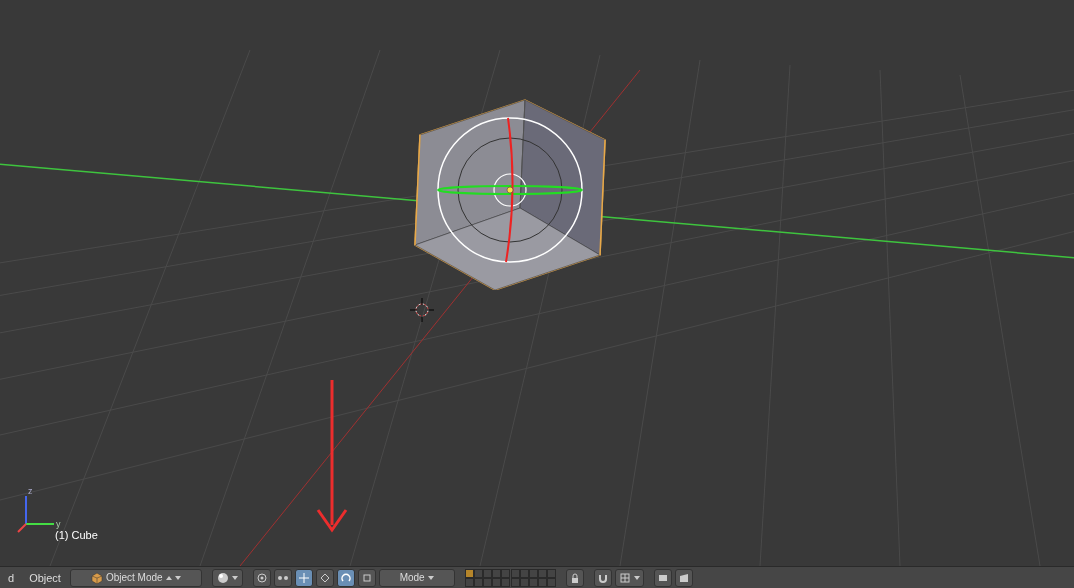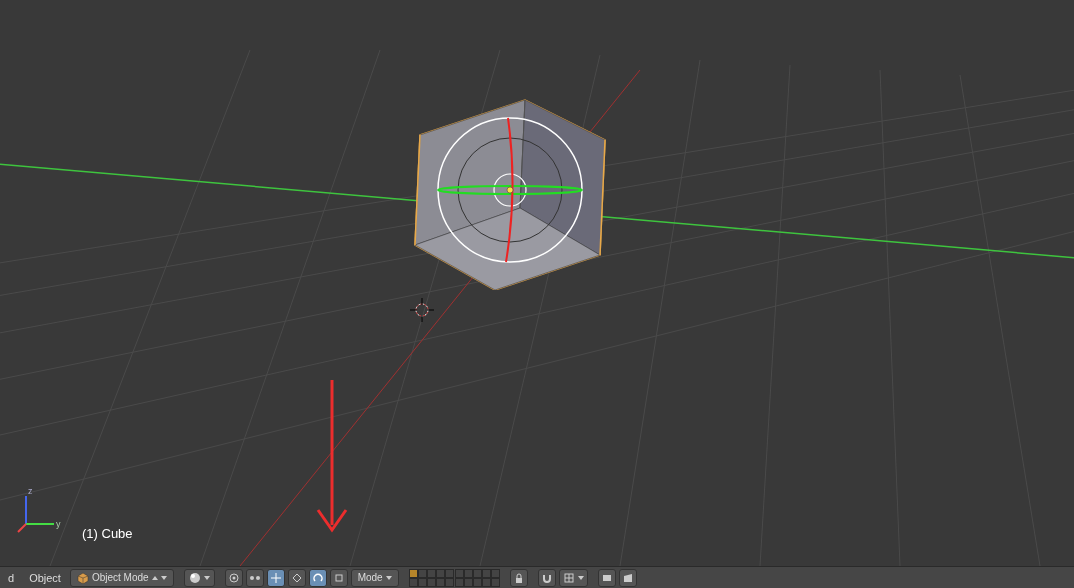--- a/index.html
+++ b/index.html
@@ -31,42 +31,41 @@
 }
 .axis-widget {
   position: absolute;
   left: 16px; bottom: 32px;
   width: 50px; height: 50px;
 }
 .object-label {
   position: absolute;
   left: 55px; bottom: 25px;
   color: #fff;
-  font-size: 13px;
-  margin-left: 27px;
+  font-size: 11px;
 }
 .header {
   position: absolute;
   left: 0; right: 0; bottom: 0;
   height: 22px;
   background: #464646;
   border-top: 1px solid #2a2a2a;
   display: flex;
   align-items: center;
   gap: 3px;
   padding: 0 2px;
 }
 .hbtn {
   height: 18px;
   background: #555;
   border: 1px solid #333;
   border-radius: 3px;
   color: #ddd;
   font-size: 10px;
-  padding: 0 6px;
+  padding: 0 20px;
   display: inline-flex;
   align-items: center;
   gap: 3px;
   cursor: pointer;
 }
 .hmenu {
   color: #ddd;
   padding: 0 6px;
   cursor: pointer;
   font-size: 11px;

